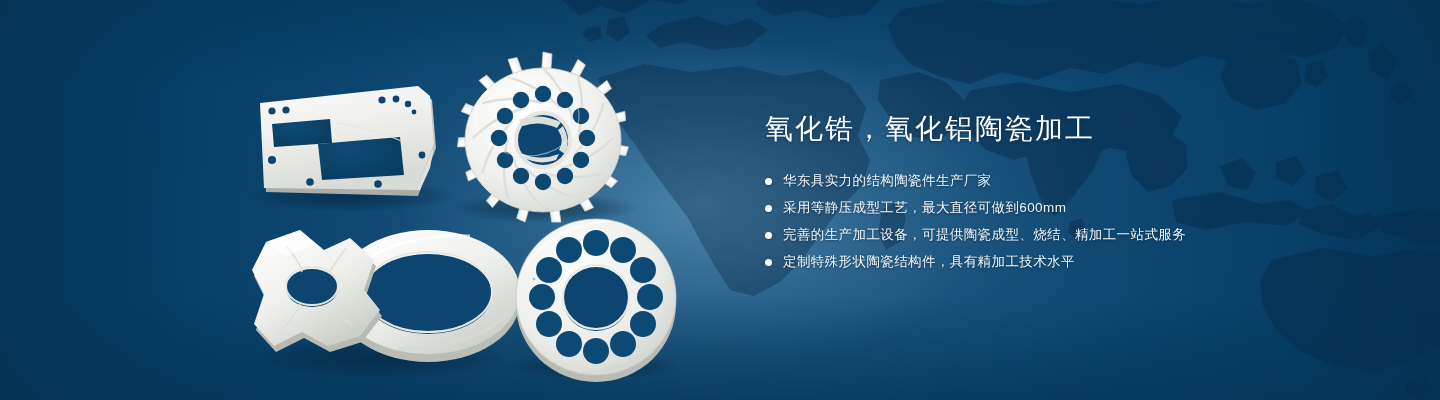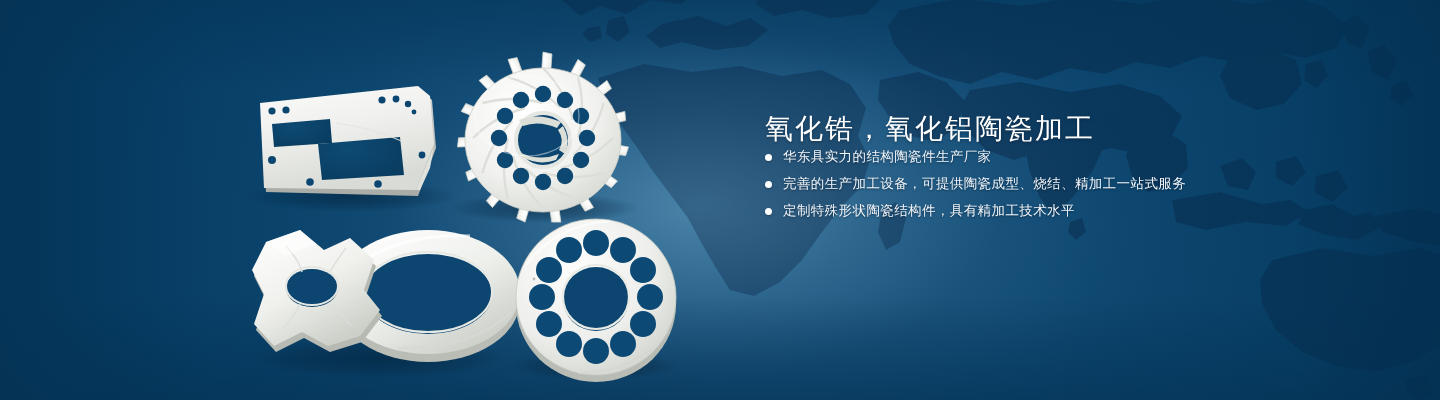--- a/index.html
+++ b/index.html
@@ -74,20 +74,21 @@
   .headline {
     color:#ffffff;
     font-size:28px;
     line-height:34px;
     letter-spacing:2px;
     font-weight:400;
     text-shadow:0 1px 3px rgba(0,20,40,0.45);
     white-space:nowrap;
   }
   .bullets {
+    margin-top:24px;
     list-style:none;
   }
   .bullet {
     display:flex;
     align-items:center;
     height:22px;
     margin-bottom:5px;
   }
   .dot {
     width:7px; height:7px;
@@ -400,20 +401,24 @@
 
     <div class="headline">氧化锆，氧化铝陶瓷加工</div>
 
     <ul class="bullets">
 
       <li class="bullet">
         <span class="dot"></span>
         <span class="bullet-text">华东具实力的结构陶瓷件生产厂家</span>
       </li>
 
+      <li class="bullet">
+        <span class="dot"></span>
+        <span class="bullet-text">采用等静压成型工艺，最大直径可做到600mm</span>
+      </li>
 
       <li class="bullet">
         <span class="dot"></span>
         <span class="bullet-text">完善的生产加工设备，可提供陶瓷成型、烧结、精加工一站式服务</span>
       </li>
 
       <li class="bullet">
         <span class="dot"></span>
         <span class="bullet-text">定制特殊形状陶瓷结构件，具有精加工技术水平</span>
       </li>

